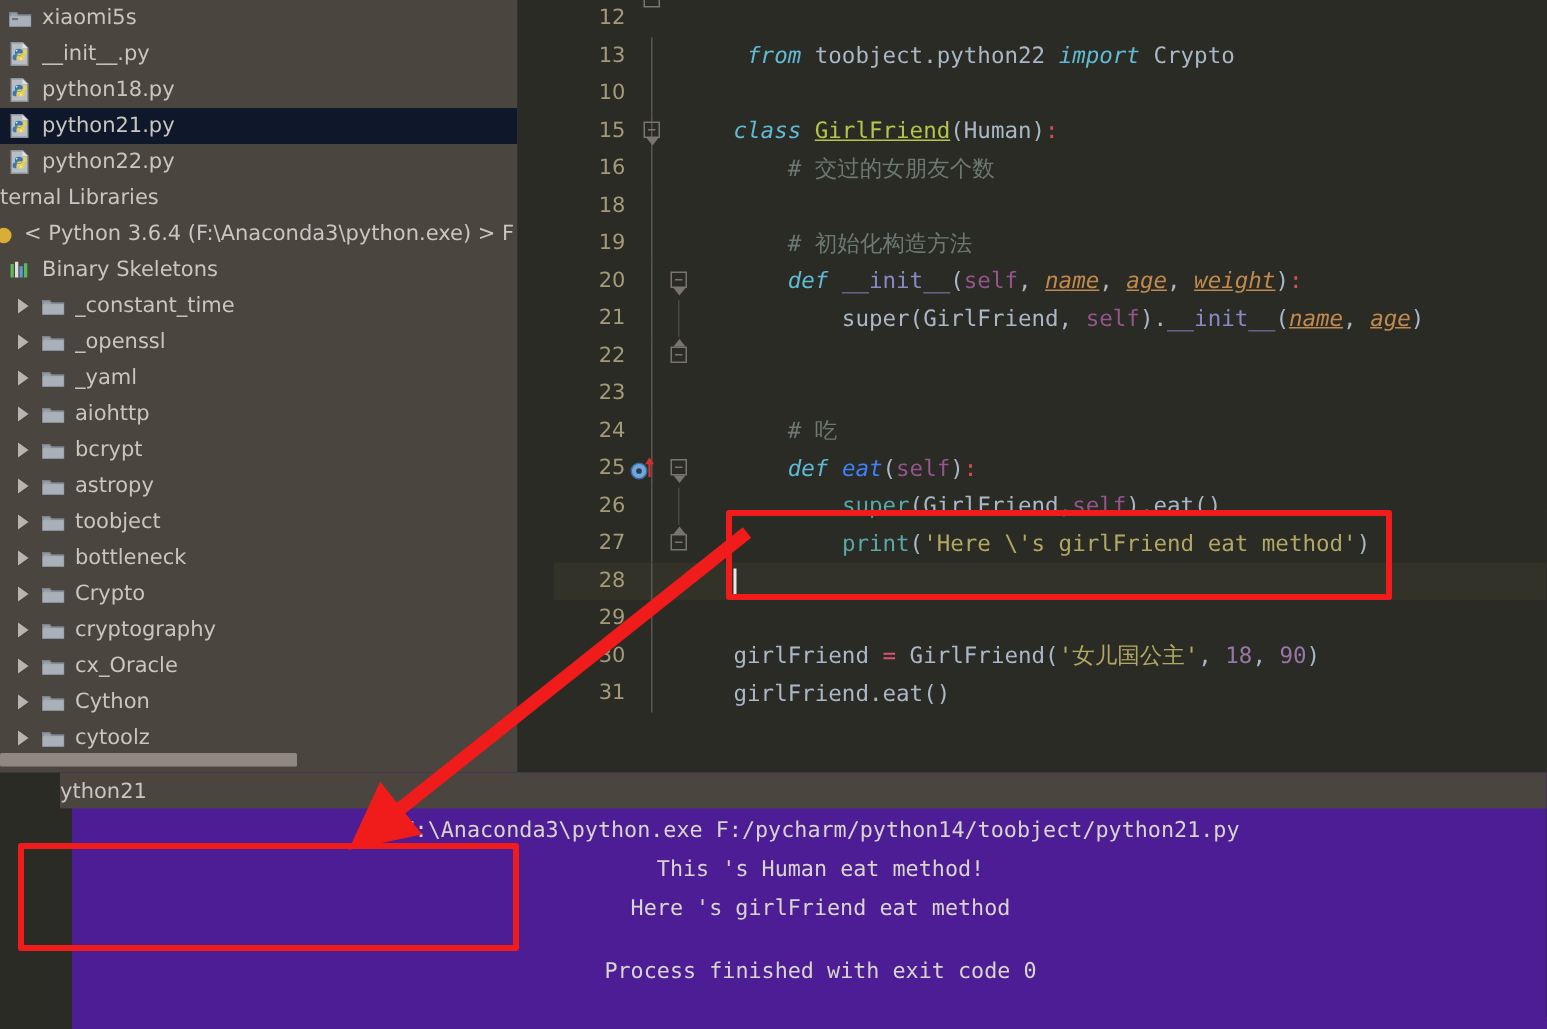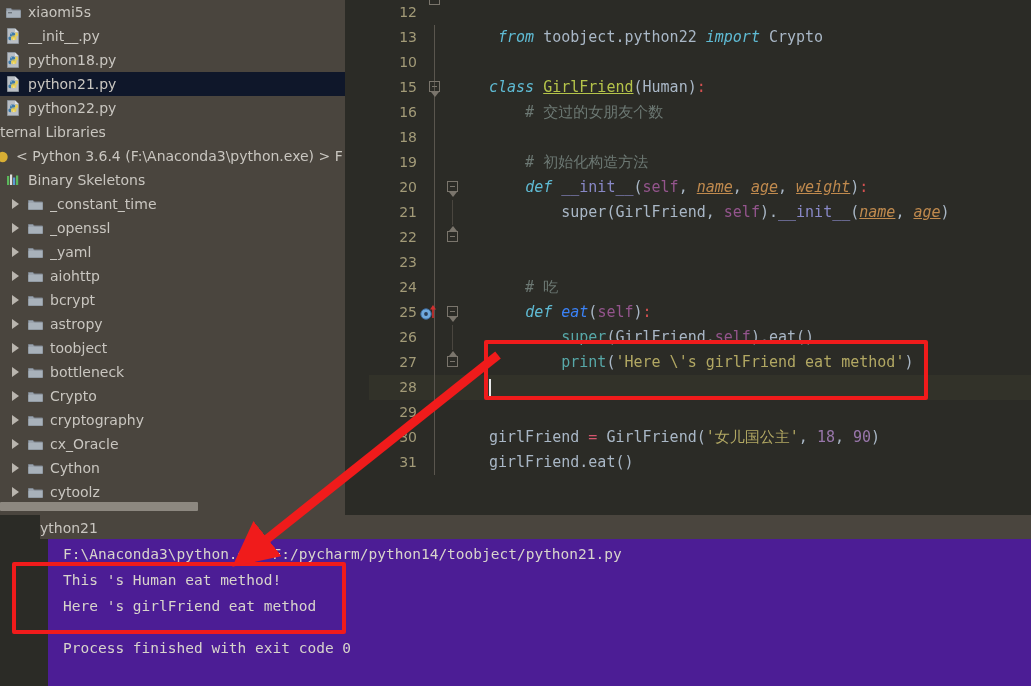--- a/index.html
+++ b/index.html
@@ -127,21 +127,21 @@
     color:#c9c6c0;font-size:14px;padding-left:0px;
   }
   #console-left-strip{
     position:absolute;left:0;top:24px;width:8px;bottom:0;background:#2b2b26;
   }
   #console-body{
     position:absolute;left:10px;top:26px;right:0;bottom:0;
     font-family:"DejaVu Sans Mono","Liberation Mono",monospace;
     font-size:14.5px;color:#d8d4cc;
   }
-  .con-line{height:26px;line-height:26px;white-space:pre;padding-left:13px;}
+  .con-line{height:26px;line-height:26px;white-space:pre;padding-left:13px;text-align:center;}
   .con-spacer{height:16px;}
 
   
   .redbox{
     position:absolute;border:4px solid #f01b1b;border-radius:2px;
     box-sizing:border-box;pointer-events:none;
   }
   #arrow-svg{position:absolute;left:0;top:0;width:1031px;height:686px;pointer-events:none;}
 
   

